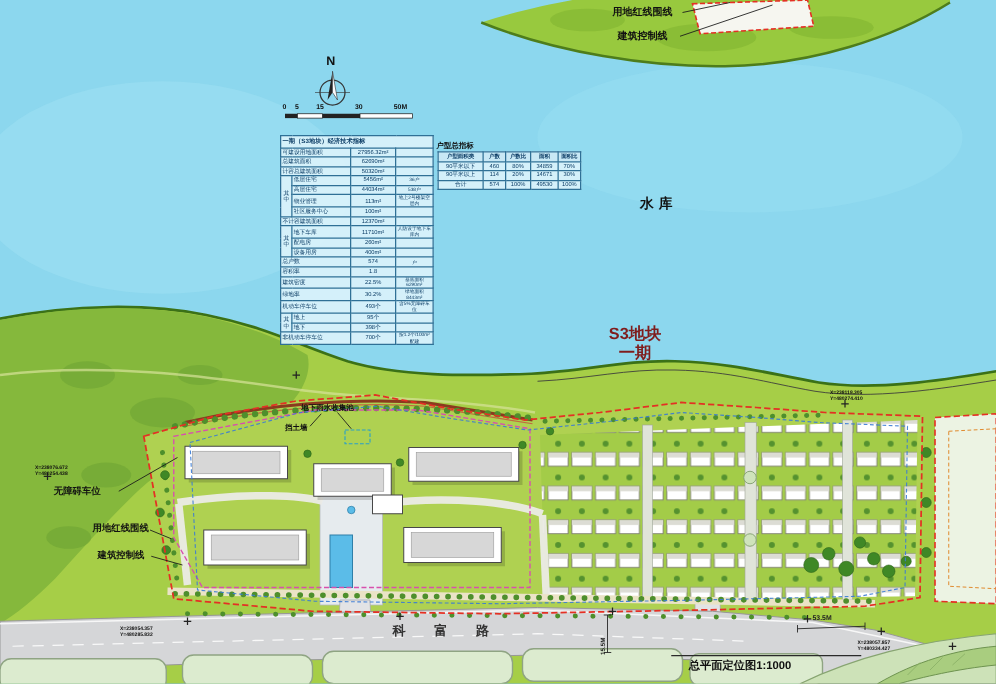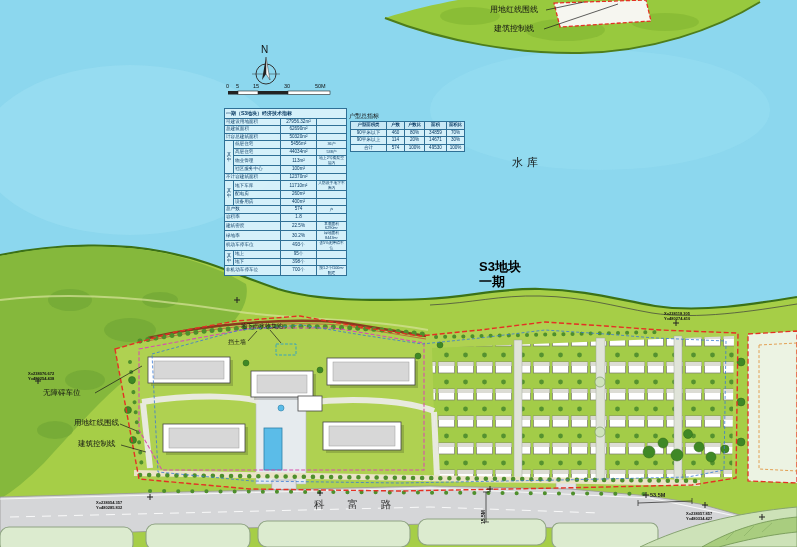--- a/index.html
+++ b/index.html
@@ -1,19 +1,19 @@
 <!DOCTYPE html>
 <html><head>
 <meta charset="utf-8">
 <style>
   html,body{margin:0;padding:0;background:#666;}
   .stage{position:relative;width:797px;height:547px;overflow:hidden;background:#8CD7EE;
          font-family:"Liberation Sans","DejaVu Sans",sans-serif;}
   .abs{position:absolute;}
-  .lbl{position:absolute;color:#111;font-weight:normal;white-space:nowrap;}
+  .lbl{position:absolute;color:#111;font-weight:bold;white-space:nowrap;}
   
   .t{border-collapse:collapse;table-layout:fixed;background:rgba(216,241,250,0.95);}
   .t td,.t th{border:0.6px solid #2F7096;color:#093A63;font-size:4.6px;line-height:6.6px;
               padding:0 1px;text-align:center;overflow:hidden;white-space:nowrap;font-weight:normal;}
   .t .lab{text-align:left;}
   .t .tt{font-size:5px;font-weight:bold;text-align:left;line-height:8.5px;}
   .t .note{font-size:3.8px;white-space:normal;line-height:4.4px;}
   .t .grp{white-space:normal;word-break:break-all;line-height:5.2px;padding:0 0.5px;}
   .unit th{font-weight:bold;font-size:4.4px;background:rgba(198,231,244,0.9);}
   .coord{position:absolute;font-size:4px;line-height:4.8px;color:#111;font-weight:bold;white-space:nowrap;}
@@ -370,21 +370,21 @@
           <td>100%</td>
           <td>49530</td>
           <td>100%</td>
     </tr>
   </tbody>
     </table>
 
   <div class="lbl" style="left:490px;top:4px;font-size:8px">用地红线围线</div>
   <div class="lbl" style="left:494px;top:23px;font-size:8px">建筑控制线</div>
   <div class="lbl" style="left:512px;top:155px;font-size:11px;letter-spacing:4px">水库</div>
-  <div class="abs" style="left:479px;top:260px;width:58px;text-align:left;font-weight:bold;font-size:13px;line-height:14.5px;color:#000000">
+  <div class="abs" style="left:479px;top:260px;width:58px;text-align:center;font-weight:bold;font-size:13px;line-height:14.5px;color:#7f1d1d">
     <div>S3地块</div>
     <div>一期</div>
   </div>
   <div class="lbl" style="left:241px;top:322px;font-size:6px">地下雨水收集池</div>
   <div class="lbl" style="left:228px;top:338px;font-size:6px">挡土墙</div>
   <div class="lbl" style="left:43px;top:388px;font-size:7.5px">无障碍车位</div>
   <div class="lbl" style="left:74px;top:418px;font-size:7.5px">用地红线围线</div>
   <div class="lbl" style="left:78px;top:439px;font-size:7.5px">建筑控制线</div>
   <div class="lbl" style="left:314px;top:498px;font-size:10.5px;letter-spacing:10px;color:#333">科 富 路</div>
 
@@ -401,14 +401,17 @@
     <div>Y=480274.410</div>
   </div>
   <div class="coord" style="left:28px;top:372px">
     <div>X=238076.672</div>
     <div>Y=480254.438</div>
   </div>
 
   <div class="dim" style="left:650px;top:492px">53.5M</div>
   <div class="dim" style="left:480px;top:524px;font-size:5px;transform:rotate(-90deg);transform-origin:0 0">15.5M</div>
 
+  <div class="abs" style="left:537px;top:524px;width:152px;border-top:1.5px solid #2A2A2A">
+    <div style="font-size:9px;font-weight:bold;color:#111;padding:1px 0 0 14px;white-space:nowrap">总平面定位图1:1000</div>
+  </div>
 
 </div>
 
 </body></html>

